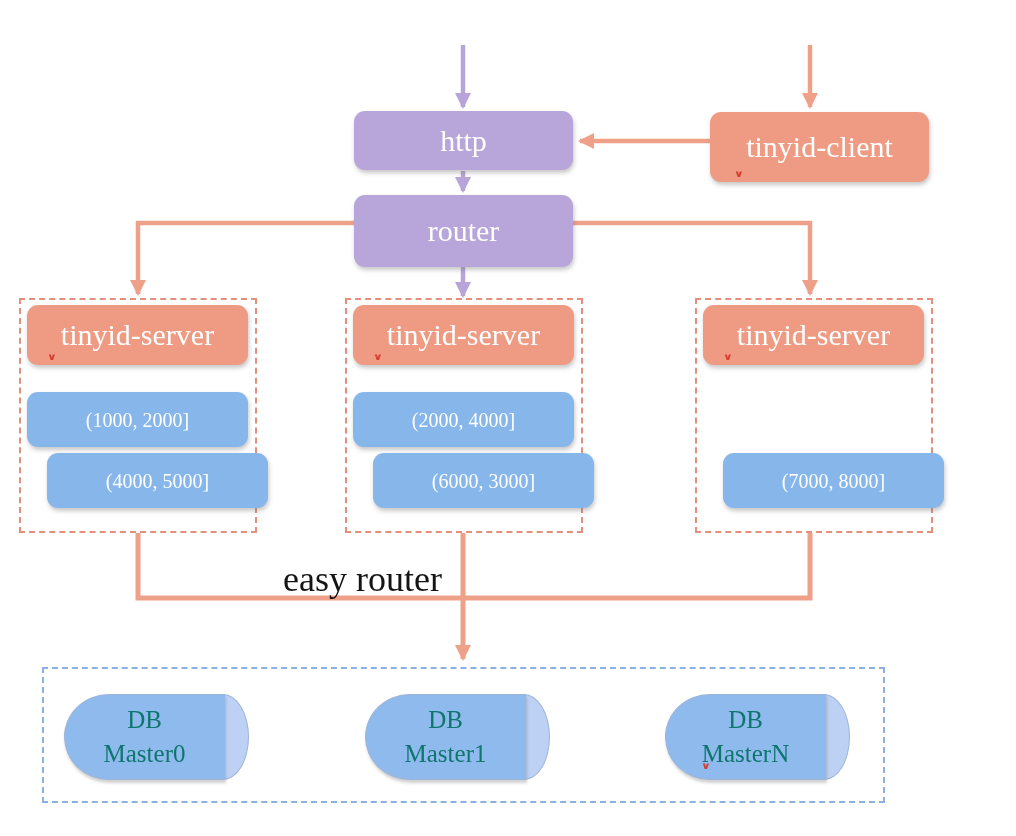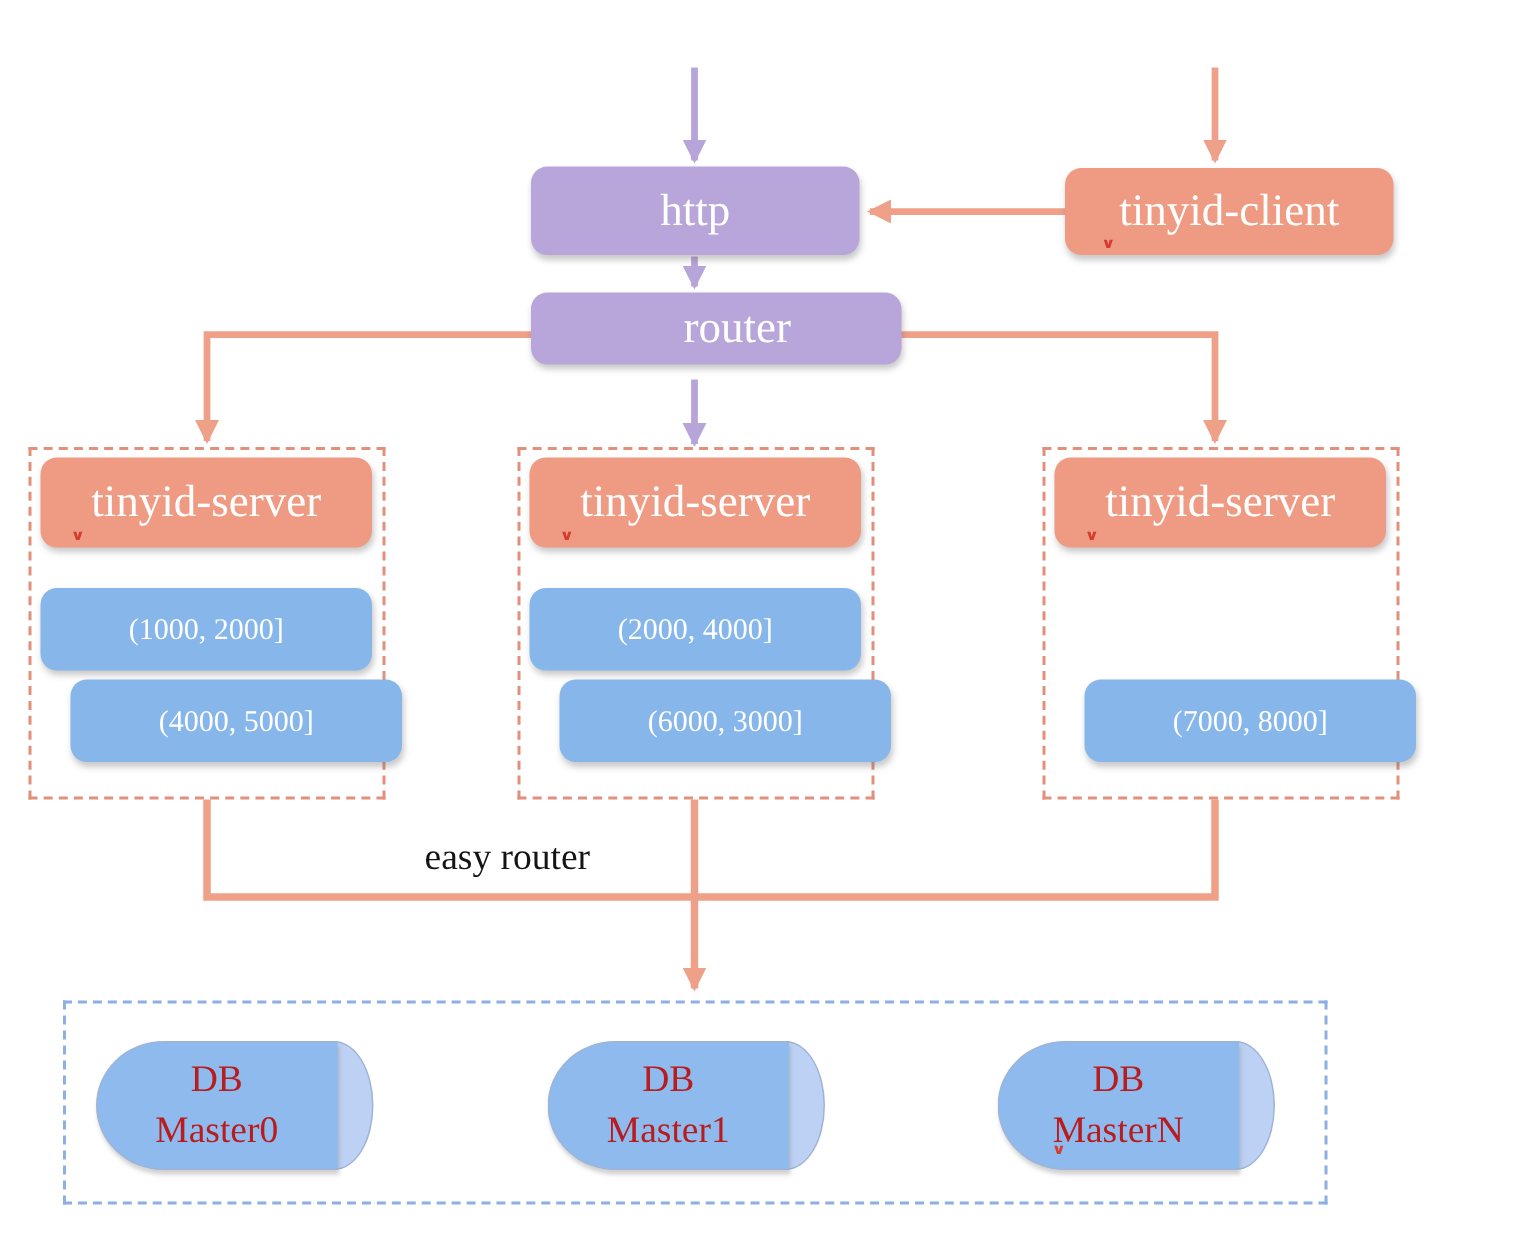--- a/index.html
+++ b/index.html
@@ -12,41 +12,41 @@
     position:absolute;display:flex;align-items:center;justify-content:center;
     border-radius:11px;color:#ffffff;z-index:2;
     box-shadow:1px 3px 4px rgba(110,110,110,0.38);
   }
   .purple{background:#b8a5da;}
   .salmon{background:#ef9b83;}
   .blue{background:#87b6eb;}
   .node-label{font-size:30px;line-height:1;white-space:nowrap;font-family:Liberation Serif, serif;}
   .range-label{font-size:20px;line-height:1;white-space:nowrap;}
   .http-box{left:354px;top:111px;width:219px;height:59px;}
-  .client-box{left:710px;top:112px;width:219px;height:58px;}
-  .router-box{left:354px;top:195px;width:219px;height:48px;padding-left:28px;}
+  .client-box{left:710px;top:112px;width:219px;height:70px;}
+  .router-box{left:354px;top:195px;width:219px;height:72px;}
   .server-group{
     position:absolute;top:298px;width:238px;height:235px;
     border:2px dashed #e2907b;box-sizing:border-box;z-index:2;background:transparent;
   }
   .group-left{left:19px;}
   .group-mid{left:345px;}
   .group-right{left:695px;}
   .server-box{left:6px;top:5px;width:221px;height:60px;text-align:center;}
   .range-box-1{left:6px;top:92px;width:221px;height:55px;}
   .range-box-2{left:6px;top:153px;width:221px;height:55px;margin-left:20px;}
   .spellmark{
     position:absolute;color:#d63b2f;font-size:12px;font-weight:bold;line-height:1;
     font-family:"DejaVu Sans",sans-serif;transform:scaleY(0.8);
   }
   .mark-client{left:24px;bottom:2px;}
   .mark-server{left:20px;bottom:2px;}
   .mark-db{left:36px;bottom:2px;}
   .easy-router-label{
-    position:absolute;left:283px;top:558px;font-size:25px;color:#141414;
+    position:absolute;left:283px;top:558px;font-size:36px;color:#141414;
     z-index:3;white-space:nowrap;
   }
   .db-container{
     position:absolute;left:42px;top:667px;width:843px;height:136px;
     border:2px dashed #8cb0e2;box-sizing:border-box;z-index:2;
   }
   .cylinder{position:absolute;top:25px;width:185px;height:86px;z-index:2;}
   .cyl-1{left:20px;}
   .cyl-2{left:321px;}
   .cyl-3{left:621px;}
@@ -56,21 +56,21 @@
     border-radius:46px 0 0 46px / 44px 0 0 44px;
     box-shadow:1px 3px 3px rgba(120,120,120,0.35);
   }
   .cyl-cap{
     position:absolute;right:0;top:0;bottom:0;width:52px;background:#bdd1f4;
     border:1px solid #9db4d8;border-radius:50%;box-sizing:border-box;
   }
   .cyl-text{
     position:absolute;left:0;top:0;bottom:0;right:24px;display:flex;
     flex-direction:column;align-items:center;justify-content:center;
-    color:#b91c1c;font-size:25px;line-height:1.35;z-index:3;
+    color:#0f766e;font-size:25px;line-height:1.35;z-index:3;
   }
   .cyl-line{position:relative;}
 </style>
 </head>
 <body>
 
 <div class="canvas">
 
   <svg class="connectors" viewBox="0 0 1016 836" xmlns="http://www.w3.org/2000/svg">
     <defs>

